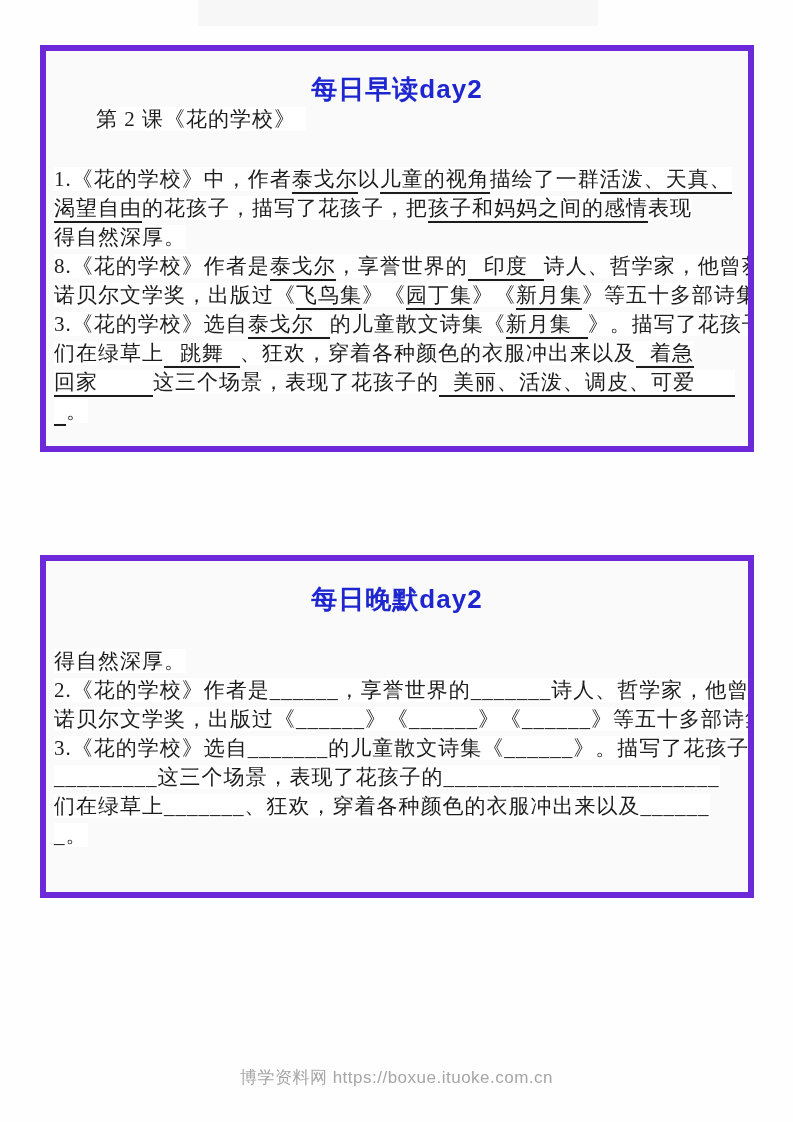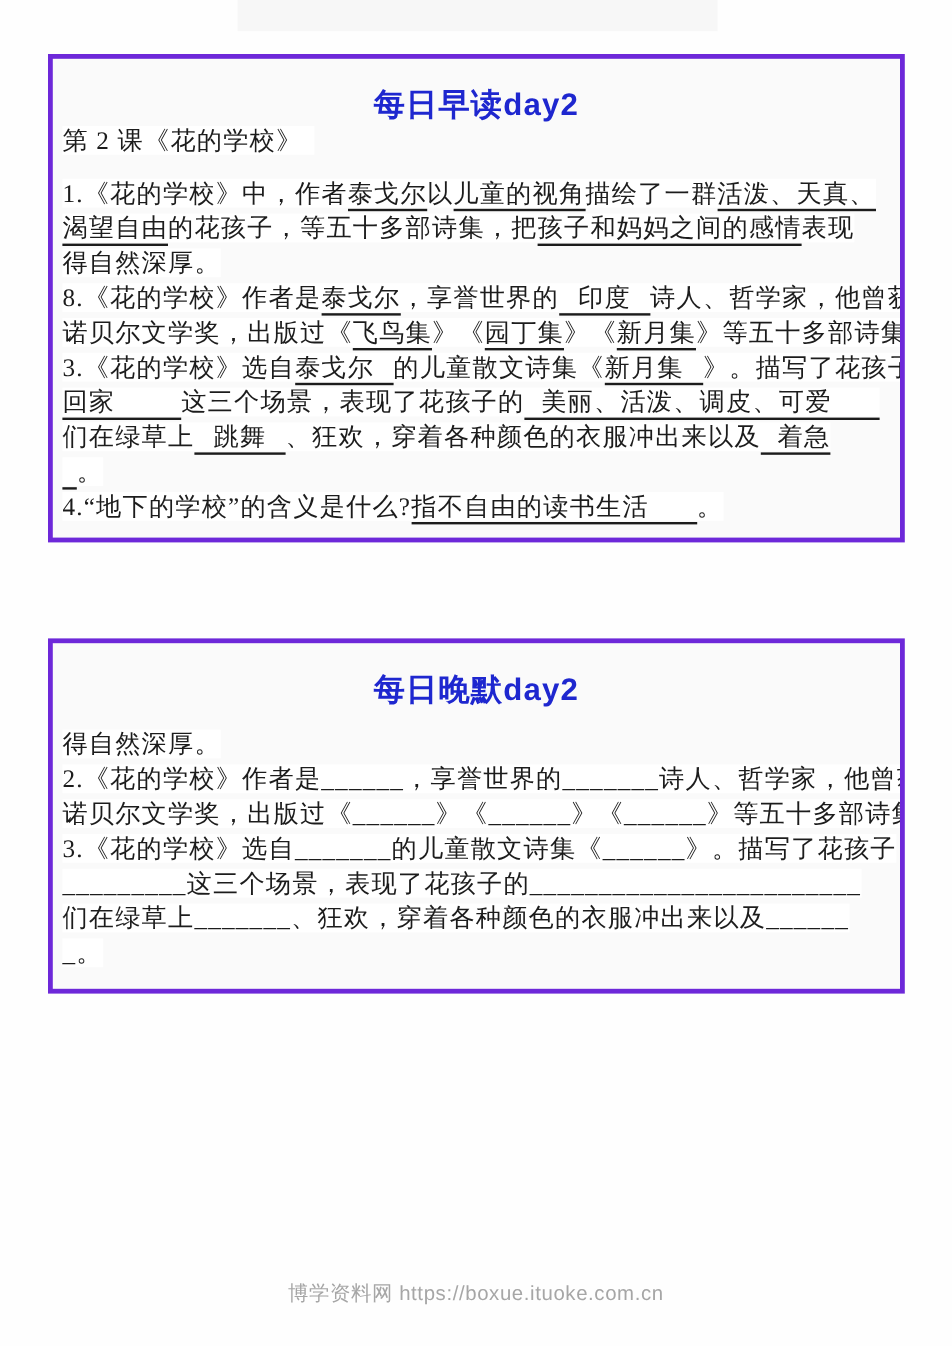--- a/index.html
+++ b/index.html
@@ -9,37 +9,37 @@
     background:#fefefe;overflow:hidden;
     font-family:"Liberation Serif","DejaVu Serif",serif;
     color:#1c1c1c;
   }
   .top-smudge{
     position:absolute;left:198px;top:0;width:400px;height:26px;
     background:#f7f7f7;
   }
   .card{
     position:absolute;left:40px;width:714px;
-    border:4px solid #6d28d9;background:#fafafa;
+    border:6px solid #6d28d9;background:#fafafa;
     overflow:hidden;box-sizing:border-box;
   }
   .card-morning{top:45px;height:407px;}
-  .card-evening{top:532px;height:296px;}
+  .card-evening{top:555px;height:343px;}
   .box-title{
     margin:22px 0 0 0;height:32px;line-height:32px;
     text-align:center;
     font-family:"Liberation Sans","DejaVu Sans",sans-serif;
     font-weight:bold;font-size:26px;letter-spacing:1px;
   }
   .lesson{
     height:28px;line-height:28px;padding-left:8px;
     font-size:21px;letter-spacing:1px;
   }
-  .lesson .strip{background:#ffffff;padding-right:10px;}
-  .lines{margin-top:16px;padding:0 6px 0 8px;}
+  .lesson .strip{background:#ffffff;padding-right:10px;margin-left:42px;}
+  .lines{margin-top:32px;padding:0 6px 0 8px;}
   .tline{
     height:29px;line-height:29px;font-size:21px;
     letter-spacing:1px;white-space:nowrap;
   }
   .tline .strip{background:#ffffff;}
   .u{border-bottom:2px solid #1c1c1c;padding-bottom:1px;}
   .footer{
     position:absolute;left:0;right:0;top:1066px;height:24px;
     text-align:center;
     font-family:"Liberation Sans","DejaVu Sans",sans-serif;
@@ -53,29 +53,28 @@
 
   <div class="top-smudge"></div>
 
   <section class="card card-morning">
     <h1 class="box-title" style="color: rgb(30, 39, 207);">每日早读day2</h1>
     <div class="lesson">
       <span class="strip">第 2 课《花的学校》</span>
     </div>
     <div class="lines">
         <div class="tline"><span class="strip"><span>1.《花的学校》中，作者</span><span class="u">泰戈尔</span><span>以</span><span class="u">儿童的视角</span><span>描绘了一群</span><span class="u">活泼、天真、</span></span></div>
-        <div class="tline"><span class="strip"><span class="u">渴望自由</span><span>的花孩子，等五十多部诗集，把</span><span class="u">孩子和妈妈之间的感情</span><span>表现</span></span></div>
+        <div class="tline"><span class="strip"><span class="u">渴望自由</span><span>的花孩子，描写了花孩子，把</span><span class="u">孩子和妈妈之间的感情</span><span>表现</span></span></div>
         <div class="tline"><span class="strip"><span>得自然深厚。</span></span></div>
         <div class="tline"><span class="strip"><span>8.《花的学校》作者是</span><span class="u">泰戈尔</span><span>，享誉世界的</span><span class="u" style="padding-left: 16px; padding-right: 16px;">印度</span><span>诗人、哲学家，他曾获</span></span></div>
         <div class="tline"><span class="strip"><span>诺贝尔文学奖，出版过《</span><span class="u">飞鸟集</span><span>》《</span><span class="u">园丁集</span><span>》《</span><span class="u">新月集</span><span>》等五十多部诗集。</span></span></div>
         <div class="tline"><span class="strip"><span>3.《花的学校》选自</span><span class="u" style="padding-right: 16px;">泰戈尔</span><span>的儿童散文诗集《</span><span class="u" style="padding-right: 16px;">新月集</span><span>》。描写了花孩子</span></span></div>
+        <div class="tline"><span class="strip"><span>们在绿草上</span><span class="u" style="padding-left: 16px; padding-right: 16px;">跳舞</span><span>、狂欢，穿着各种颜色的衣服冲出来以及</span><span class="u" style="padding-left: 14px;">着急</span></span></div>
         <div class="tline"><span class="strip"><span class="u" style="padding-right: 55px;">回家</span><span>这三个场景，表现了花孩子的</span><span class="u" style="padding-left: 14px; padding-right: 40px;">美丽、活泼、调皮、可爱</span></span></div>
-        <div class="tline"><span class="strip"><span>们在绿草上</span><span class="u" style="padding-left: 16px; padding-right: 16px;">跳舞</span><span>、狂欢，穿着各种颜色的衣服冲出来以及</span><span class="u" style="padding-left: 14px;">着急</span></span></div>
         <div class="tline"><span class="strip"><span class="u" style="padding-right: 12px;"></span><span>。</span></span></div>
-        <div class="tline"><span class="strip"><span>4.“地下的学校”的含义是什么?</span><span class="u" style="padding-right: 40px;">指不自由的读书生活</span><span>。</span></span></div>
       </div>
   </section>
 
   <section class="card card-evening">
     <h1 class="box-title" style="color: rgb(30, 39, 207);">每日晚默day2</h1>
     <div class="lines">
         <div class="tline"><span class="strip"><span>得自然深厚。</span></span></div>
         <div class="tline"><span class="strip"><span>2.《花的学校》作者是______，享誉世界的_______诗人、哲学家，他曾获</span></span></div>
         <div class="tline"><span class="strip"><span>诺贝尔文学奖，出版过《______》《______》《______》等五十多部诗集。</span></span></div>
         <div class="tline"><span class="strip"><span>3.《花的学校》选自_______的儿童散文诗集《______》。描写了花孩子</span></span></div>

